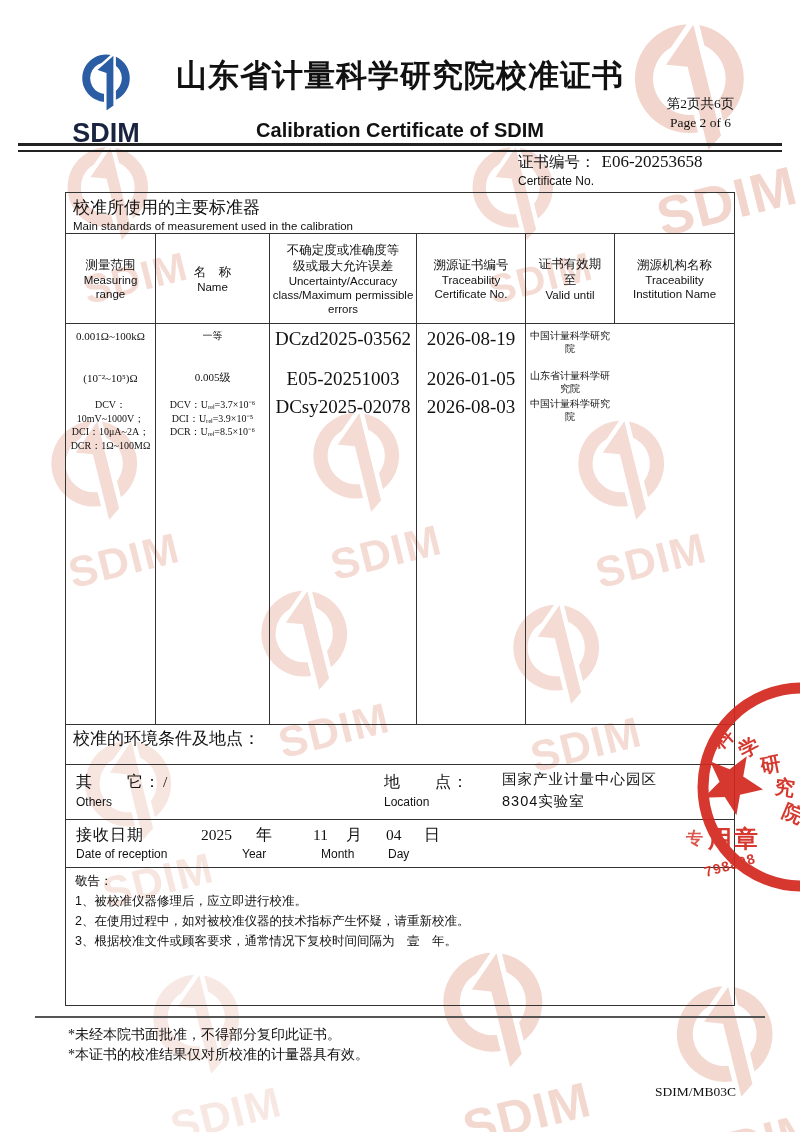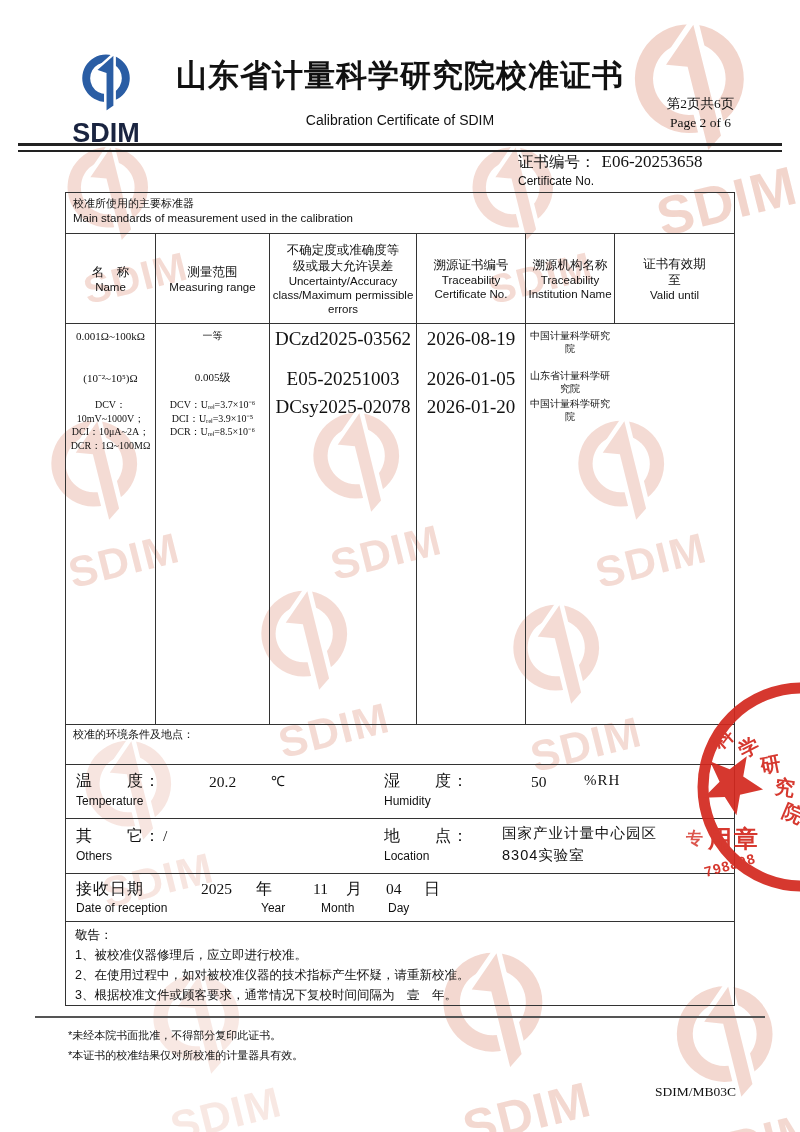--- a/index.html
+++ b/index.html
@@ -14,36 +14,36 @@
   .wm7{left:248px;top:578px}.wm8{left:500px;top:592px}
   .wm9{left:72px;top:728px;opacity:.4}
   .wm10{left:428px;top:938px;opacity:.6}.wm11{left:140px;top:962px;opacity:.35}
   .wm12{left:662px;top:972px;opacity:.6}
   
   .logo{position:absolute;left:58px;top:48px;width:96px;text-align:center;z-index:2}
   .logo-word{font-weight:bold;font-size:27px;letter-spacing:0px;color:#1a2440;margin-top:-6px;
              font-family:"Liberation Sans",sans-serif}
   .title-cn{position:absolute;left:175px;top:55px;width:450px;text-align:center;font-size:31px;
             font-weight:bold;font-family:"Liberation Serif",serif;letter-spacing:1px;z-index:2}
-  .title-en{position:absolute;left:175px;top:112px;width:450px;text-align:center;font-size:14px;
-            font-weight:normal;z-index:2}
+  .title-en{position:absolute;left:175px;top:119px;width:450px;text-align:center;font-size:20px;
+            font-weight:bold;z-index:2}
   .pageinfo{position:absolute;left:628px;top:94px;width:145px;text-align:center;z-index:2;
             font-family:"Liberation Serif",serif;font-size:13.5px;line-height:19px}
   .double-rule{position:absolute;left:18px;top:143px;width:764px;height:4px;
                border-top:3px solid #222;border-bottom:2px solid #222;z-index:2}
   .certno{position:absolute;left:518px;top:152px;font-size:15.5px;z-index:2}
   .certno .val{font-family:"Liberation Serif",serif;font-size:17px;margin-left:6px}
   .certno-en{position:absolute;left:518px;top:174px;font-size:12px;z-index:2}
   
   .mainbox{position:absolute;left:65px;top:192px;width:670px;height:814px;border:1.5px solid #333;
            box-sizing:border-box;z-index:1}
   .sec{box-sizing:border-box;border-top:1.5px solid #333;position:relative}
   .sec.first{border-top:none}
   .sec-title{height:40px;padding:3px 7px}
-  .st-cn{font-size:11px}
+  .st-cn{font-size:17px}
   .st-en{font-size:11.5px;margin-top:1px}
   .grid{display:grid;grid-template-columns:89px 114px 147px 109px 89px 1fr}
   .ghead{height:90px}
   .ghead .hc{border-left:1.5px solid #333;display:flex;flex-direction:column;align-items:center;
              justify-content:center;text-align:center;font-size:12.5px;line-height:16px;padding:2px;box-sizing:border-box}
   .ghead .hc:first-child{border-left:none}
   .hc .en{font-size:11.5px;line-height:14px;font-weight:normal}
   .w120{display:inline-block;max-width:122px}
   .w66{display:inline-block;max-width:66px}
   .w84{display:inline-block;max-width:84px}
@@ -60,22 +60,22 @@
   .pre{white-space:pre-line;font-size:10px;line-height:13.5px}
   .env-title{height:40px;padding:2px 7px}
   .row-line{position:absolute;font-size:16px;letter-spacing:1px}
   .row-en{position:absolute;font-size:12px}
   .row-val{position:absolute;font-family:"Liberation Serif",serif;font-size:15.5px}
   .env-row{height:54px}.others-row{height:55px}.reception-row{height:48px}
   .notice{height:99px;padding:4px 9px;font-size:12.5px;line-height:19px}
   .notice .nt{margin-bottom:1px}
   
   .foot-rule{position:absolute;left:35px;top:1016px;width:730px;border-top:2px solid #555;z-index:2}
-  .footnotes{position:absolute;left:68px;top:1025px;font-size:11px;line-height:20px;z-index:2;
-             font-family:Liberation Sans, sans-serif}
+  .footnotes{position:absolute;left:68px;top:1025px;font-size:14px;line-height:20px;z-index:2;
+             font-family:Liberation Serif, serif}
   .doccode{position:absolute;left:655px;top:1084px;font-size:13.5px;z-index:2;
            font-family:Liberation Serif, serif}
   
   .stamp{position:absolute;left:650px;top:672px;z-index:3;opacity:.92}
   .stamp text{font-weight:bold;fill:#d3281e}
 </style>
 </head>
 <body>
 
 <svg width="0" height="0" style="position:absolute">
@@ -172,42 +172,42 @@
 
   <div class="mainbox">
 
     <div class="sec first sec-title">
       <div class="st-cn">校准所使用的主要标准器</div>
       <div class="st-en">Main standards of measurement used in the calibration</div>
     </div>
 
     <div class="sec grid ghead">
       <div class="hc">
+        <span>测量范围</span>
+        <span class="en">Measuring range</span>
+      </div>
+      <div class="hc">
         <span>名　称</span>
         <span class="en">Name</span>
       </div>
       <div class="hc">
-        <span>测量范围</span>
-        <span class="en">Measuring range</span>
-      </div>
-      <div class="hc">
         <span class="w120">不确定度或准确度等级或最大允许误差</span>
         <span class="en">Uncertainty/Accuracy class/Maximum permissible errors</span>
       </div>
       <div class="hc">
         <span>溯源证书编号</span>
         <span class="en">Traceability Certificate No.</span>
       </div>
       <div class="hc">
+        <span class="w66">证书有效期至</span>
+        <span class="en">Valid until</span>
+      </div>
+      <div class="hc">
         <span>溯源机构名称</span>
         <span class="en w84">Traceability Institution Name</span>
-      </div>
-      <div class="hc">
-        <span class="w66">证书有效期至</span>
-        <span class="en">Valid until</span>
       </div>
     </div>
 
     <div class="sec grid gbody">
       <div class="bc">
         <div class="e e1 num rng">0.001Ω~100kΩ</div>
         <div class="e e2 num rng">(10⁻²~10⁵)Ω</div>
         <div class="e e3 num pre">DCV：10mV~1000V；
 DCI：10μA~2A；
 DCR：1Ω~100MΩ</div>
@@ -220,60 +220,50 @@
 DCR：Uᵣₑₗ=8.5×10⁻⁶</div>
       </div>
       <div class="bc">
         <div class="e e1 num big">DCzd2025-03562</div>
         <div class="e e2 num big">E05-20251003</div>
         <div class="e e3 num big">DCsy2025-02078</div>
       </div>
       <div class="bc">
         <div class="e e1 num big">2026-08-19</div>
         <div class="e e2 num big">2026-01-05</div>
-        <div class="e e3 num big">2026-01-20</div>
+        <div class="e e3 num big">2026-08-03</div>
       </div>
       <div class="bc">
         <div class="e e1 cnsmall">中国计量科学研究院</div>
         <div class="e e2 cnsmall">山东省计量科学研究院</div>
         <div class="e e3 cnsmall">中国计量科学研究院</div>
       </div>
     </div>
 
     <div class="sec env-title">
       <div class="st-cn">校准的环境条件及地点：</div>
     </div>
 
-    <div class="sec env-row">
-      <span class="row-line" style="left:10px;top:6px">温　　度：</span>
-      <span class="row-val" style="left:143px;top:8px">20.2</span>
-      <span class="row-line" style="left:205px;top:6px;font-size:14px">℃</span>
-      <span class="row-en" style="left:10px;top:29px">Temperature</span>
-      <span class="row-line" style="left:318px;top:6px">湿　　度：</span>
-      <span class="row-val" style="left:465px;top:8px">50</span>
-      <span class="row-line" style="left:518px;top:7px;font-size:15px;font-family:'Liberation Serif',serif">%RH</span>
-      <span class="row-en" style="left:318px;top:29px">Humidity</span>
-    </div>
 
     <div class="sec others-row">
       <span class="row-line" style="left:10px;top:7px">其　　它：</span>
       <span class="row-val" style="left:97px;top:8px">/</span>
       <span class="row-en" style="left:10px;top:30px">Others</span>
       <span class="row-line" style="left:318px;top:7px">地　　点：</span>
       <span class="row-line" style="left:436px;top:5px;font-size:14.5px">国家产业计量中心园区</span>
       <span class="row-line" style="left:436px;top:27px;font-size:14.5px">8304实验室</span>
       <span class="row-en" style="left:318px;top:30px">Location</span>
     </div>
 
     <div class="sec reception-row">
       <span class="row-line" style="left:10px;top:5px">接收日期</span>
       <span class="row-en" style="left:10px;top:27px">Date of reception</span>
       <span class="row-val" style="left:135px;top:6px">2025</span>
       <span class="row-line" style="left:190px;top:5px">年</span>
-      <span class="row-en" style="left:195px;top:27px">Year</span>
+      <span class="row-en" style="left:176px;top:27px">Year</span>
       <span class="row-val" style="left:247px;top:6px">11</span>
       <span class="row-line" style="left:280px;top:5px">月</span>
       <span class="row-en" style="left:255px;top:27px">Month</span>
       <span class="row-val" style="left:320px;top:6px">04</span>
       <span class="row-line" style="left:358px;top:5px">日</span>
       <span class="row-en" style="left:322px;top:27px">Day</span>
     </div>
 
     <div class="sec notice">
       <div class="nt">敬告：</div>

